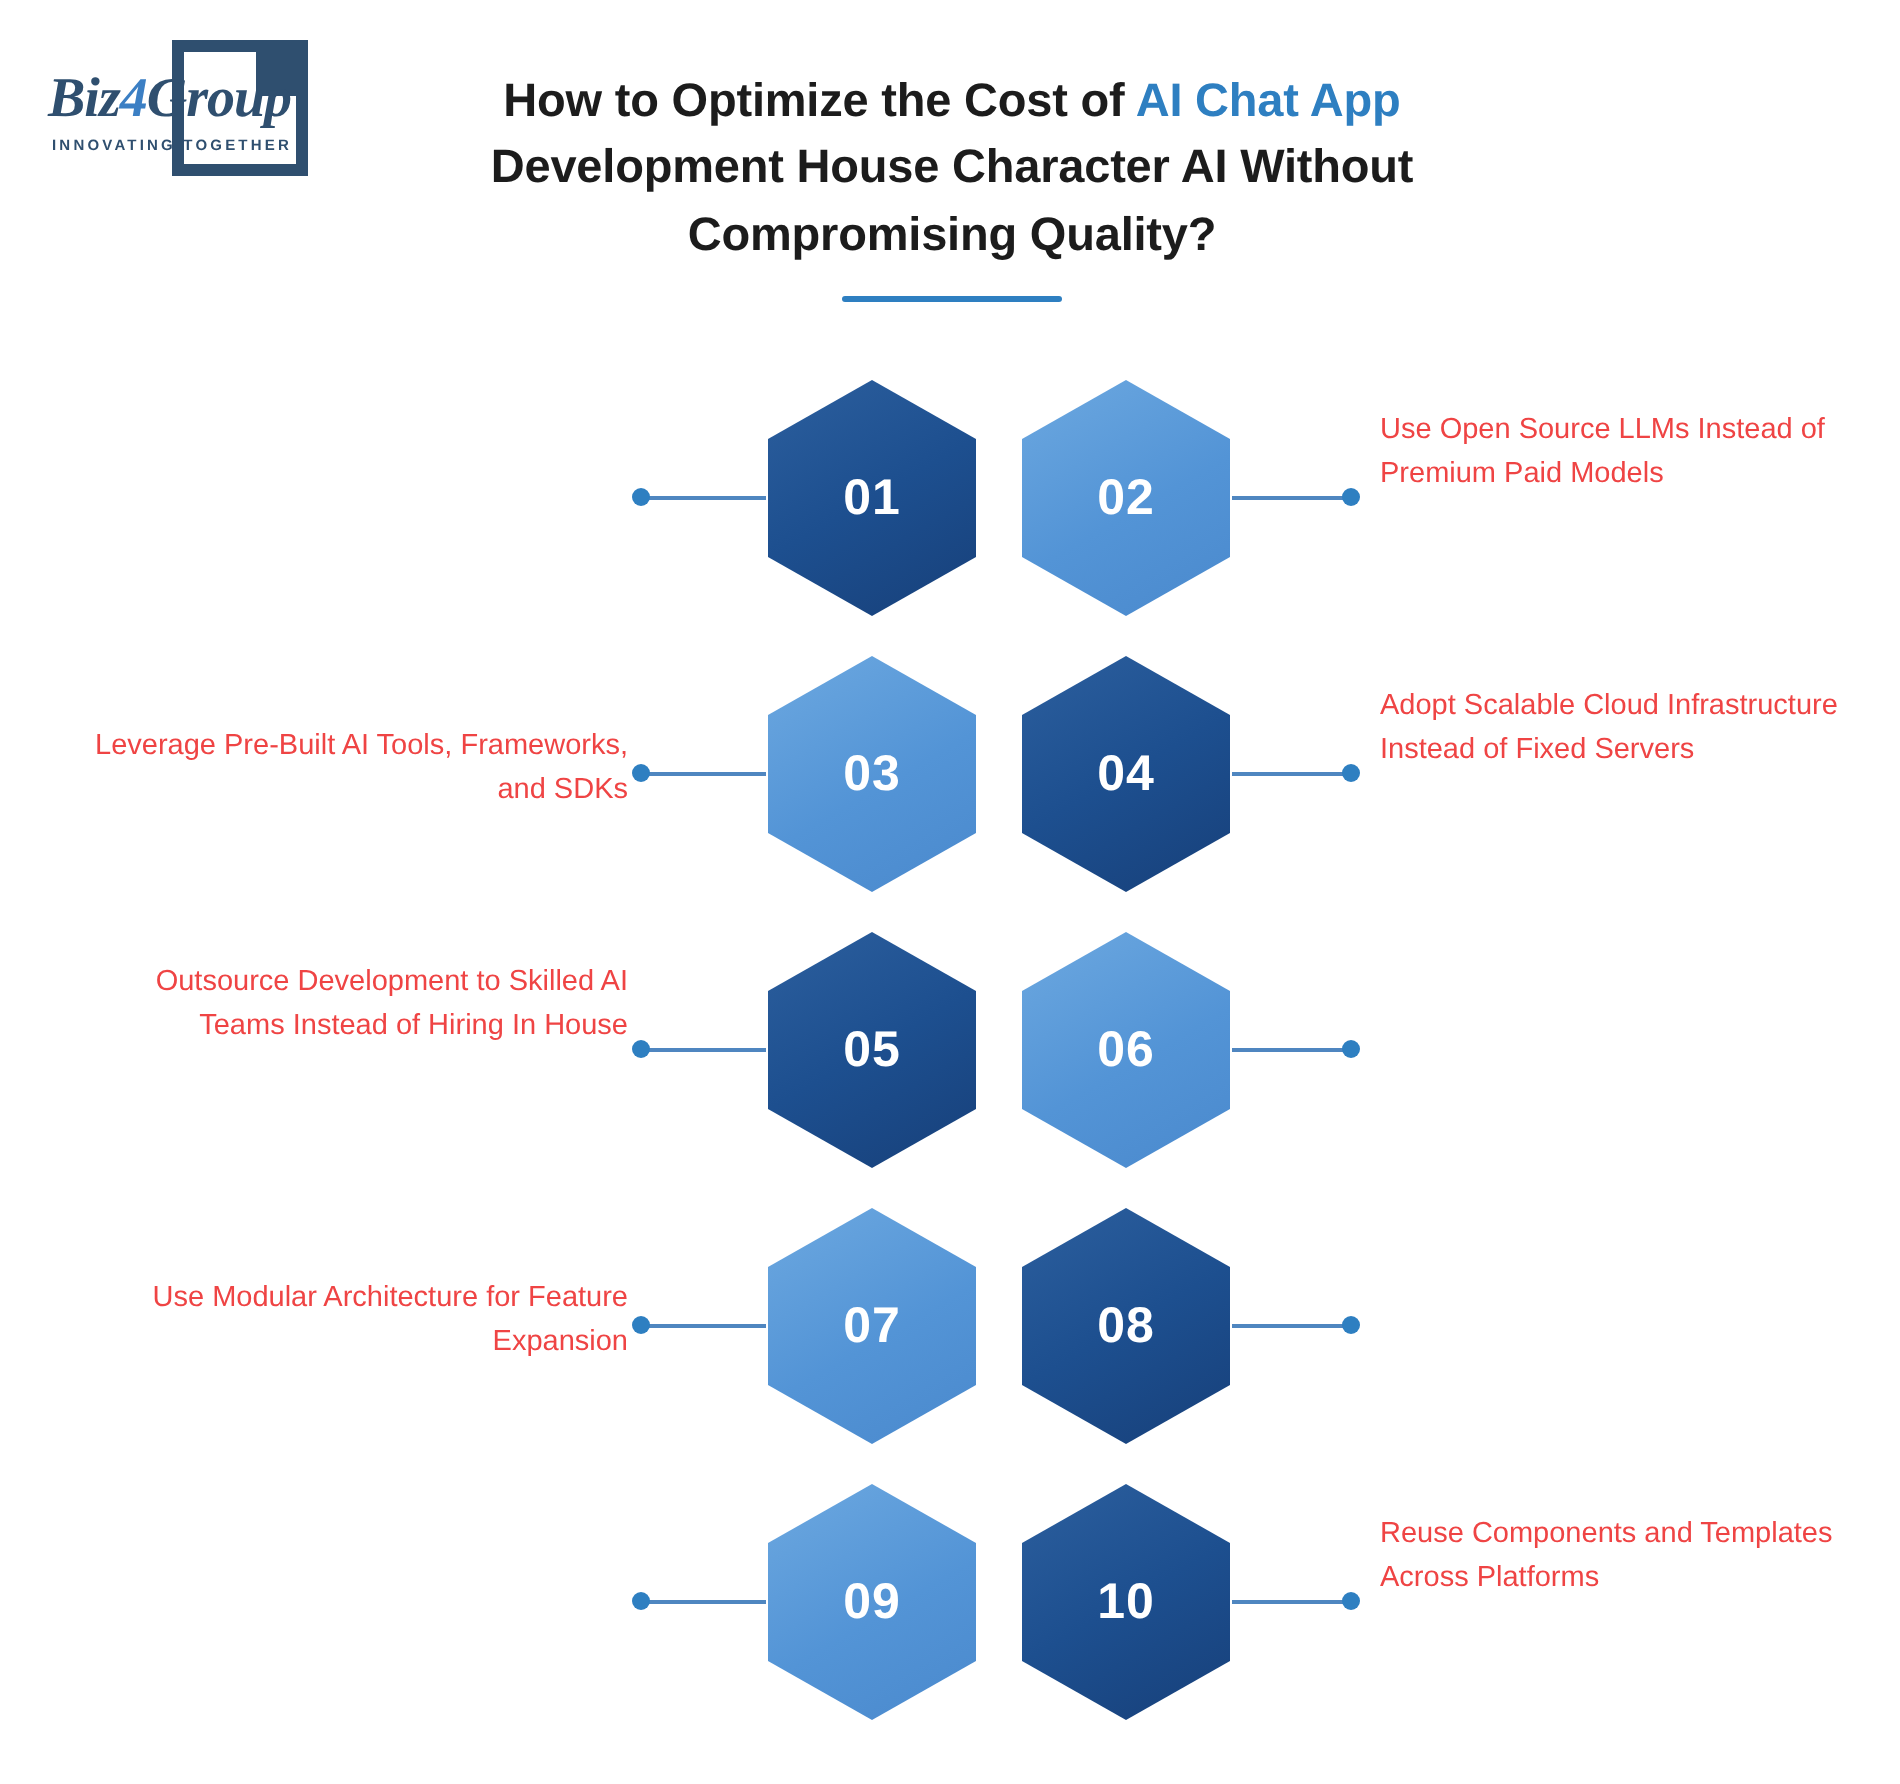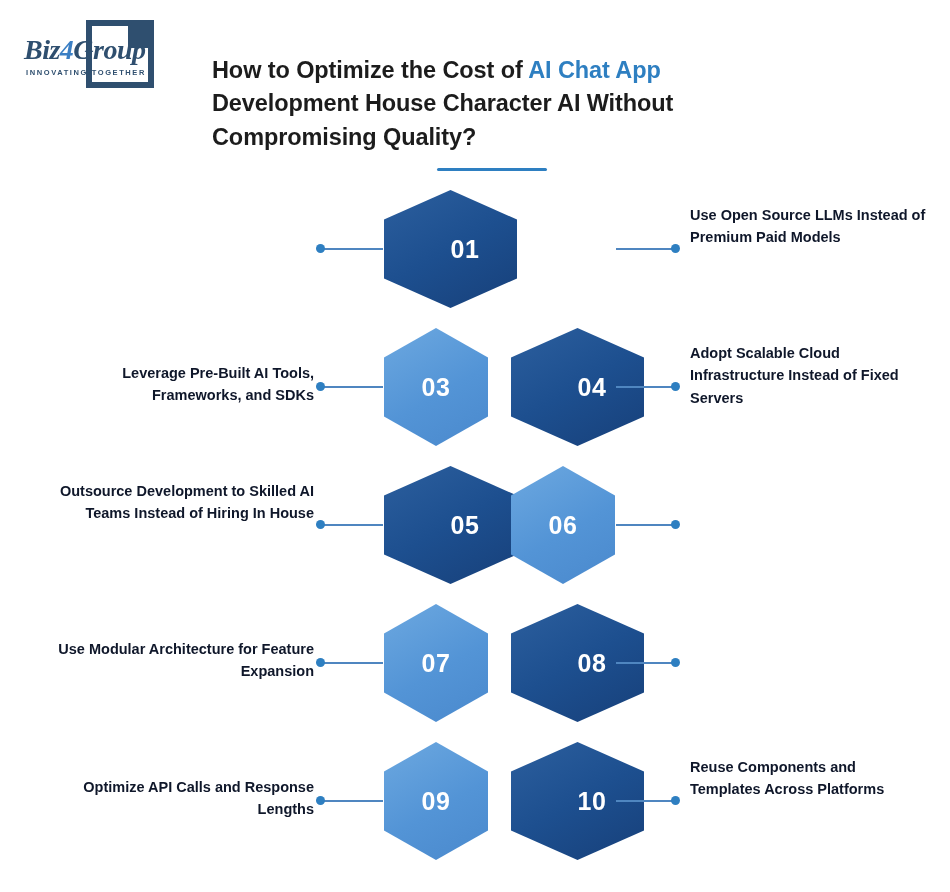--- a/index.html
+++ b/index.html
@@ -66,24 +66,24 @@
     left: 8px;
     top: 50px;
     font-size: 7.5px;
     letter-spacing: 1.6px;
     color: #2f4f6f;
     font-weight: bold;
   }
 
   .title-wrap {
     position: absolute;
-    left: 212px;
+    left: 196px;
     top: 34px;
     width: 560px;
-    margin-top: 20px;
+    text-align: center;
   }
   .title {
     font-size: 23.5px;
     font-weight: bold;
     line-height: 1.42;
     color: #1c1c1c;
     letter-spacing: -0.1px;
   }
   .title .hl {
     color: #2e7fc1;
@@ -119,35 +119,34 @@
     display: flex;
     align-items: center;
     justify-content: center;
     color: #ffffff;
     font-size: 25px;
     font-weight: bold;
     letter-spacing: 0.5px;
   }
   .hex.dark {
     background: linear-gradient(150deg, #2c5f9e 0%, #1d4f8f 50%, #17407a 100%);
-    padding-left: 29px;
   }
   .hex.light {
     background: linear-gradient(150deg, #6ca8e0 0%, #5394d6 55%, #4a89cd 100%);
   }
   .hex-left  { left: 384px; top: 10px; }
   .hex-right { left: 511px; top: 10px; }
 
   
   .label {
     position: absolute;
     font-size: 14.5px;
-    font-weight: bold;
+    font-weight: normal;
     line-height: 1.55;
-    color: #0f172a;
+    color: #ef4444;
   }
   .label.left {
     right: 636px;
     width: 272px;
     text-align: right;
   }
   .label.right {
     left: 690px;
     width: 240px;
     text-align: left;
@@ -191,20 +190,21 @@
   </div>
 
 </div>
 
 <div class="diagram">
 
   <div class="row" style="top:20px;">
     <div class="conn left"></div>
     <div class="dot left"></div>
     <div class="hex dark hex-left">01</div>
+    <div class="hex light hex-right">02</div>
     <div class="conn right"></div>
     <div class="dot right"></div>
     <div class="label right" style="top:24px;">Use Open Source LLMs Instead of Premium Paid Models</div>
   </div>
 
   <div class="row" style="top:158px;">
     <div class="label left" style="top:44px;">Leverage Pre-Built AI Tools, Frameworks, and SDKs</div>
     <div class="conn left"></div>
     <div class="dot left"></div>
     <div class="hex light hex-left">03</div>
@@ -228,21 +228,20 @@
     <div class="label left" style="top:44px;">Use Modular Architecture for Feature Expansion</div>
     <div class="conn left"></div>
     <div class="dot left"></div>
     <div class="hex light hex-left">07</div>
     <div class="hex dark hex-right">08</div>
     <div class="conn right"></div>
     <div class="dot right"></div>
   </div>
 
   <div class="row" style="top:572px;">
-    <div class="label left" style="top:44px;">Optimize API Calls and Response Lengths</div>
     <div class="conn left"></div>
     <div class="dot left"></div>
     <div class="hex light hex-left">09</div>
     <div class="hex dark hex-right">10</div>
     <div class="conn right"></div>
     <div class="dot right"></div>
     <div class="label right" style="top:24px;">Reuse Components and Templates Across Platforms</div>
   </div>
 
 </div>

